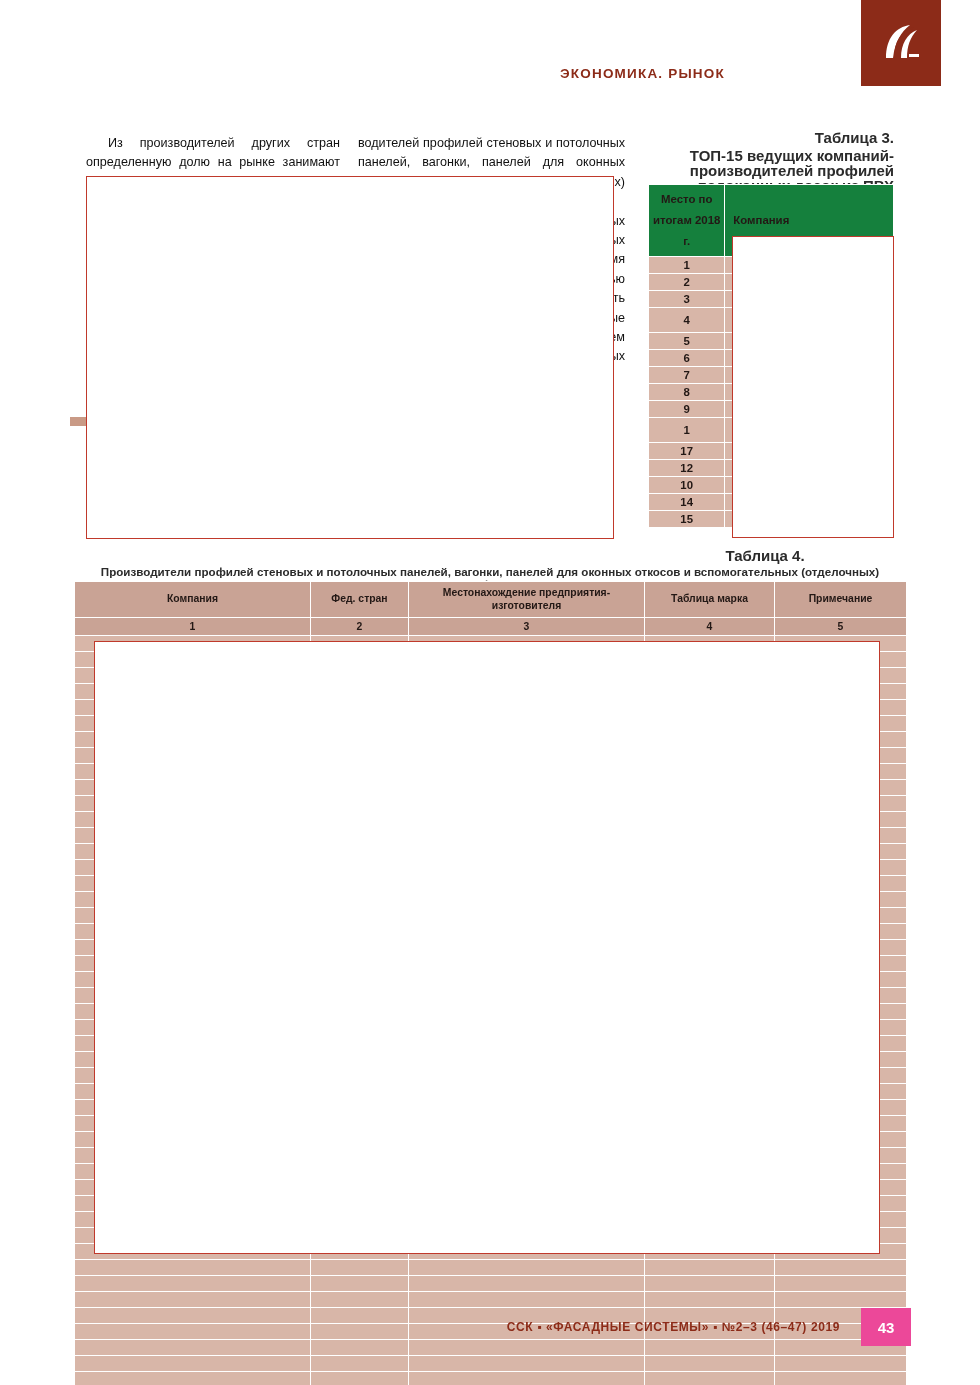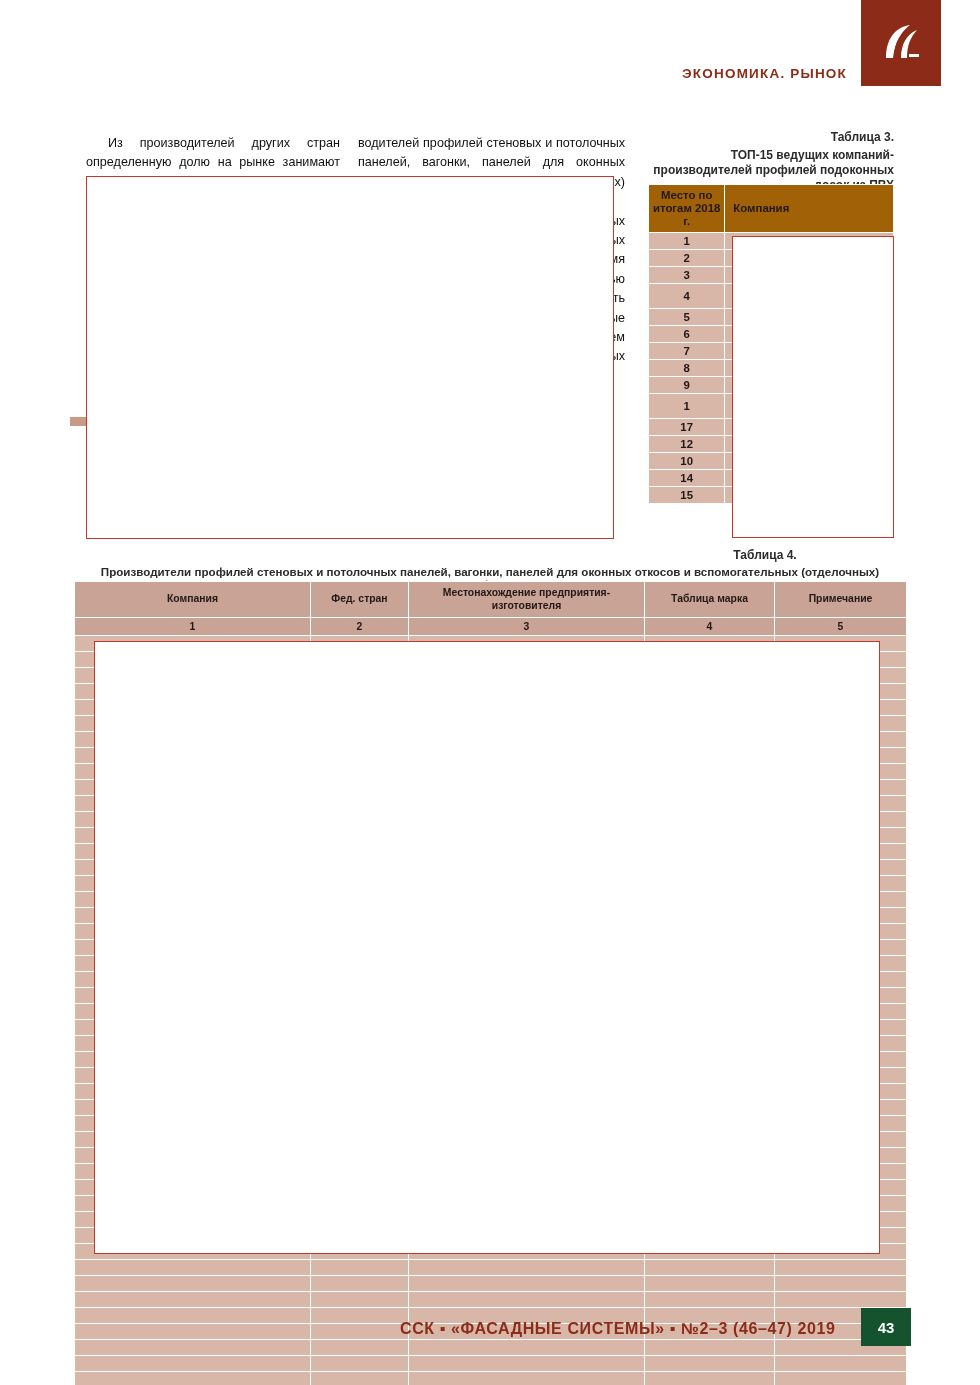--- a/index.html
+++ b/index.html
@@ -30,21 +30,20 @@
     top: 22px;
     left: 18px;
     width: 44px;
     height: 44px;
   }
   .header-kicker {
     position: absolute;
     top: 66px;
     left: 560px;
     width: 287px;
-    text-align: right;
     font-size: 13.5px;
     font-weight: bold;
     letter-spacing: 1.2px;
     color: #8c2b18;
   }
 
   
   .col {
     position: absolute;
     font-size: 12.6px;
@@ -73,46 +72,46 @@
     border: 1.6px solid #c0392b;
     box-sizing: border-box;
   }
   .redact-top { top: 176px; left: 86px; width: 528px; height: 363px; }
   .redact-t3  { top: 236px; left: 732px; width: 162px; height: 302px; }
   .redact-t4  { top: 641px; left: 94px; width: 786px; height: 613px; }
 
   
   .tbl-caption {
     position: absolute;
-    font-size: 12px;
+    font-size: 15px;
     font-weight: bold;
     color: #2b2b2b;
     line-height: 15px;
   }
   .t3-caption { top: 130px; left: 636px; width: 258px; text-align: right; }
   .t3-title   { top: 148px; left: 636px; width: 258px; text-align: right; }
 
   table { border-collapse: collapse; }
 
   .t3 {
     position: absolute;
     top: 184px;
     left: 648px;
     width: 246px;
   }
   .t3 th, .t3 td {
     border: 1px solid #ffffff;
     font-size: 11.4px;
   }
   .t3 thead th {
-    background: #a16207;
+    background: #15803d;
     color: #231815;
     font-weight: bold;
     padding: 4px 3px;
-    line-height: 13px;
+    line-height: 21px;
   }
   .t3 .c-rank { width: 74px; text-align: center; }
   .t3 .c-name { width: 172px; text-align: left; padding-left: 8px; }
   .t3 tbody td {
     background: #d8b6a8;
     height: 16px;
     padding: 0 2px;
     color: #231815;
   }
   .t3 tbody td.c-rank { text-align: center; font-weight: bold; }
@@ -164,33 +163,33 @@
     overflow: hidden;
   }
   .t4 tbody td.ctr { text-align: center; }
 
   
   .footer-line {
     position: absolute;
     top: 1320px;
     left: 400px;
     width: 440px;
-    text-align: left;
-    font-size: 16px;
+    text-align: right;
+    font-size: 12px;
     font-weight: bold;
     letter-spacing: 0.6px;
     color: #8c2b18;
   }
   .page-box {
     position: absolute;
     top: 1308px;
     left: 861px;
     width: 50px;
     height: 38px;
-    background: #14532d;
+    background: #ec4899;
     color: #ffffff;
     font-size: 15px;
     font-weight: bold;
     display: flex;
     align-items: center;
     justify-content: center;
   }
 </style>
 </head>
 <body>

